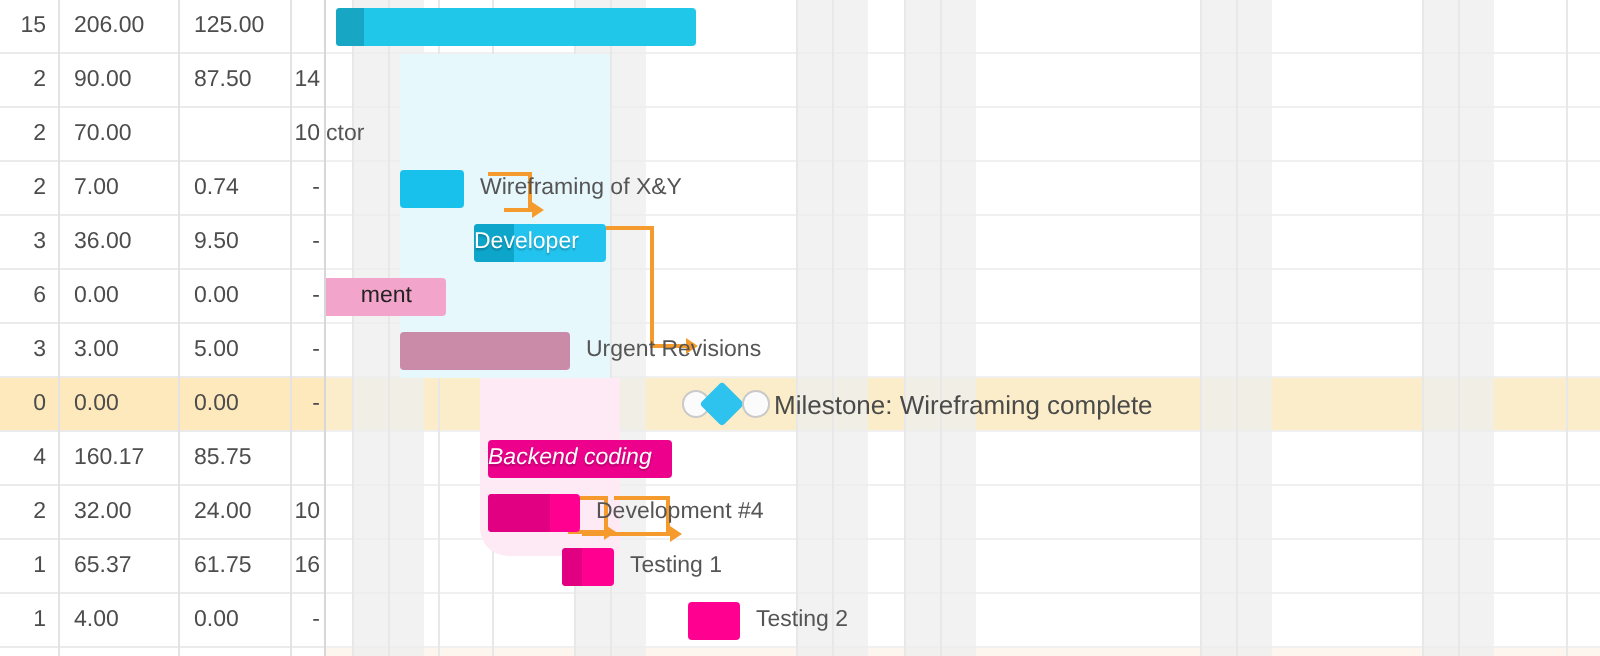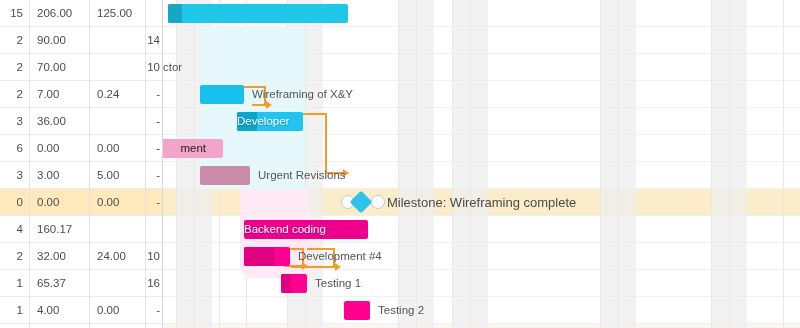--- a/index.html
+++ b/index.html
@@ -237,34 +237,34 @@
       <div class="h" style="left:0;   top:0;   width:28px;"></div>
       <div class="v" style="left:26px;top:0;   height:20px;"></div>
       <div class="h" style="left:-16px;top:18px;width:44px;"></div>
       <div class="arrow" style="left:28px; top:15px;"></div>
     </div>
 
     <div id="bars">
         <div class="bar summary striped" style="left: 5px; width: 180px; top: 4px; background: rgb(33, 199, 232);">
           <div class="fill" style="width: 14px; background: rgb(23, 167, 196);"></div>
         </div>
-        <div class="bar" style="left: 37px; width: 44px; top: 85px; background: rgb(23, 193, 236);">
+        <div class="bar" style="left: 37px; width: 32px; top: 85px; background: rgb(23, 193, 236);">
           <span class="lbl-out">Wireframing of X&amp;Y</span>
         </div>
         <div class="bar" style="left: 74px; width: 66px; top: 112px; background: rgb(34, 195, 238);">
           <div class="fill" style="width: 20px; background: rgb(13, 165, 201);"></div>
           <span class="lbl-in">Developer</span>
         </div>
         <div class="bar" style="left: -20px; width: 80px; top: 139px; background: rgb(243, 164, 202);">
           <span class="lbl-in dark" style="text-align: right; padding-right: 17px;">ment</span>
         </div>
-        <div class="bar" style="left: 37px; width: 50px; top: 166px; background: rgb(201, 139, 168);">
+        <div class="bar" style="left: 37px; width: 85px; top: 166px; background: rgb(201, 139, 168);">
           <span class="lbl-out">Urgent Revisions</span>
         </div>
-        <div class="bar summary striped" style="left: 81px; width: 124px; top: 220px; background: rgb(236, 0, 140);">
+        <div class="bar summary striped" style="left: 81px; width: 92px; top: 220px; background: rgb(236, 0, 140); font-style: italic;">
           <span class="lbl-in">Backend coding</span>
         </div>
         <div class="bar" style="left: 81px; width: 46px; top: 247px; background: rgb(255, 0, 144);">
           <div class="fill" style="width: 31px; background: rgb(224, 0, 129);"></div>
           <span class="lbl-out">Development #4</span>
         </div>
         <div class="bar" style="left: 118px; width: 26px; top: 274px; background: rgb(255, 0, 144);">
           <div class="fill" style="width: 10px; background: rgb(224, 0, 129);"></div>
           <span class="lbl-out">Testing 1</span>
         </div>
@@ -286,36 +286,38 @@
     <div id="grid-rows">
         <div class="grid-row">
           <div class="cell c0">15</div>
           <div class="cell c1">206.00</div>
           <div class="cell c2">125.00</div>
           <div class="cell c3"></div>
         </div>
         <div class="grid-row">
           <div class="cell c0">2</div>
           <div class="cell c1">90.00</div>
+          <div class="cell c2">87.50</div>
           <div class="cell c3">14</div>
         </div>
         <div class="grid-row">
           <div class="cell c0">2</div>
           <div class="cell c1">70.00</div>
           <div class="cell c3">10</div>
         </div>
         <div class="grid-row">
           <div class="cell c0">2</div>
           <div class="cell c1">7.00</div>
-          <div class="cell c2">0.24</div>
+          <div class="cell c2">0.74</div>
           <div class="cell c3">-</div>
         </div>
         <div class="grid-row">
           <div class="cell c0">3</div>
           <div class="cell c1">36.00</div>
+          <div class="cell c2">9.50</div>
           <div class="cell c3">-</div>
         </div>
         <div class="grid-row">
           <div class="cell c0">6</div>
           <div class="cell c1">0.00</div>
           <div class="cell c2">0.00</div>
           <div class="cell c3">-</div>
         </div>
         <div class="grid-row">
           <div class="cell c0">3</div>
@@ -325,31 +327,33 @@
         </div>
         <div class="grid-row highlight">
           <div class="cell c0">0</div>
           <div class="cell c1">0.00</div>
           <div class="cell c2">0.00</div>
           <div class="cell c3">-</div>
         </div>
         <div class="grid-row">
           <div class="cell c0">4</div>
           <div class="cell c1">160.17</div>
+          <div class="cell c2">85.75</div>
           <div class="cell c3"></div>
         </div>
         <div class="grid-row">
           <div class="cell c0">2</div>
           <div class="cell c1">32.00</div>
           <div class="cell c2">24.00</div>
           <div class="cell c3">10</div>
         </div>
         <div class="grid-row">
           <div class="cell c0">1</div>
           <div class="cell c1">65.37</div>
+          <div class="cell c2">61.75</div>
           <div class="cell c3">16</div>
         </div>
         <div class="grid-row">
           <div class="cell c0">1</div>
           <div class="cell c1">4.00</div>
           <div class="cell c2">0.00</div>
           <div class="cell c3">-</div>
         </div>
         <div class="grid-row">
           <div class="cell c0">20</div>

